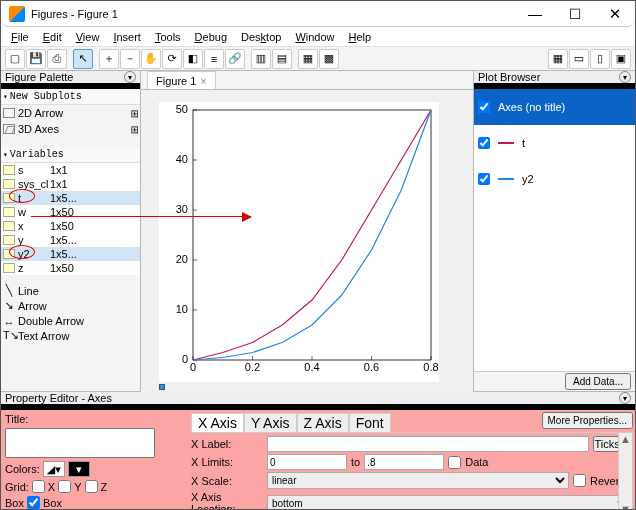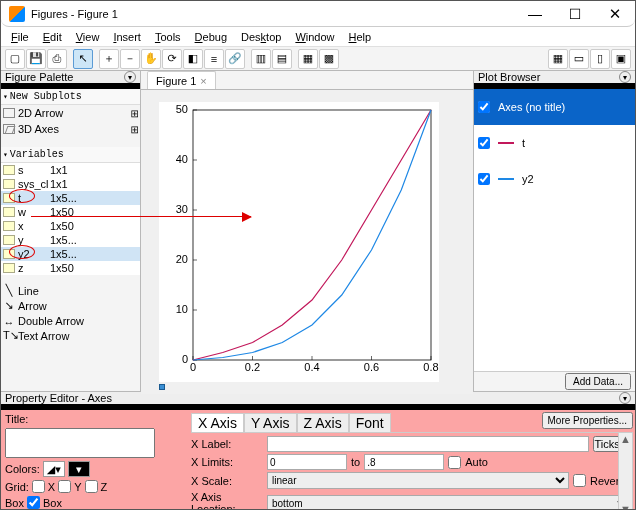--- a/index.html
+++ b/index.html
@@ -336,21 +336,21 @@
           <span class="lbl">X Label:</span>
           <input type="text" style="flex: 1 1 0%;">
           <button>Ticks...</button>
         </div>
         <div class="frow">
           <span class="lbl">X Limits:</span>
           <input type="text" style="width: 80px;" value="0">
           <span>to</span>
           <input type="text" style="width: 80px;" value=".8">
           <input type="checkbox" style="">
-            <span>Auto</span>
+            <span>Data</span>
         </div>
         <div class="frow">
           <span class="lbl">X Scale:</span>
           <select><option>linear</option></select>
           <input type="checkbox" style="">
             <span>Reverse</span>
         </div>
         <div class="frow">
           <span class="lbl">X Axis Location:</span>
           <select><option>bottom</option></select>

